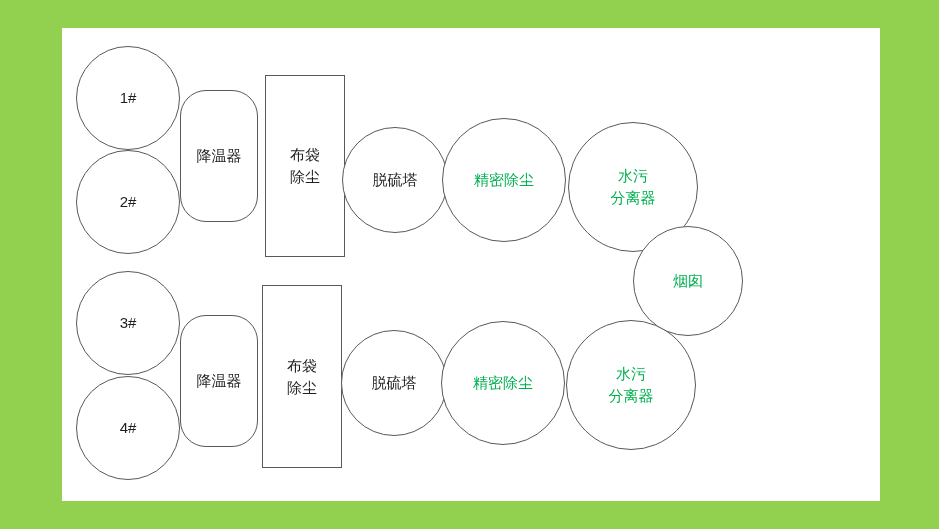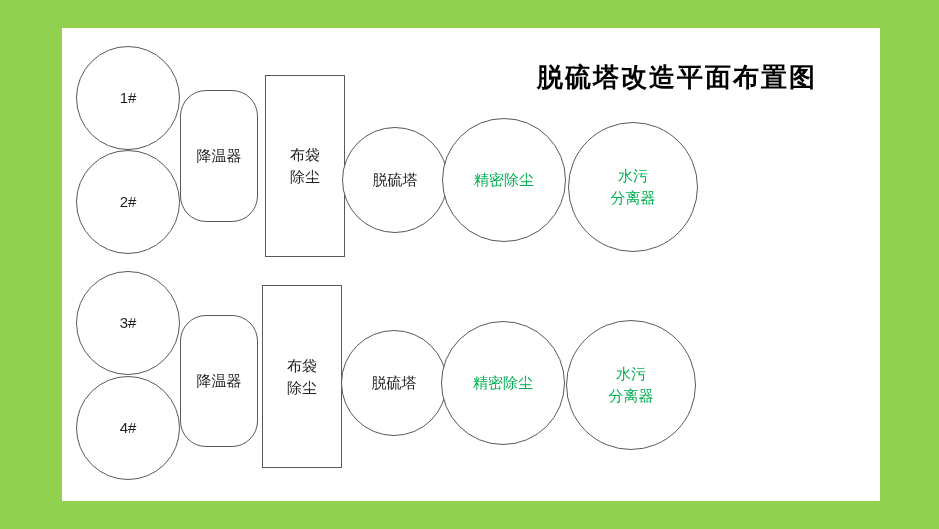--- a/index.html
+++ b/index.html
@@ -70,21 +70,20 @@
   .des-b   { left: 279px; top: 302px; width: 106px; height: 106px; }
   .pre-b   { left: 379px; top: 293px; width: 124px; height: 124px; }
   .wat-b   { left: 504px; top: 292px; width: 130px; height: 130px; }
 </style>
 </head>
 <body>
 
 <div class="frame">
   <div class="panel">
 
-    <div class="diagram-title">脱硫塔改造平面布置图</div>
 
     <div class="shape circle unit1">1#</div>
     <div class="shape circle unit2">2#</div>
     <div class="shape rounded cooler-t">降温器</div>
     <div class="shape bag-t">布袋
 除尘</div>
     <div class="shape circle des-t">脱硫塔</div>
     <div class="shape circle pre-t accent">精密除尘</div>
     <div class="shape circle wat-t accent">水污
 分离器</div>
@@ -92,15 +91,16 @@
     <div class="shape circle unit3">3#</div>
     <div class="shape circle unit4">4#</div>
     <div class="shape rounded cooler-b">降温器</div>
     <div class="shape bag-b">布袋
 除尘</div>
     <div class="shape circle des-b">脱硫塔</div>
     <div class="shape circle pre-b accent">精密除尘</div>
     <div class="shape circle wat-b accent">水污
 分离器</div>
 
+    <div class="shape circle chimney accent">烟囱</div>
 
   </div>
 </div>
 
 </body></html>

